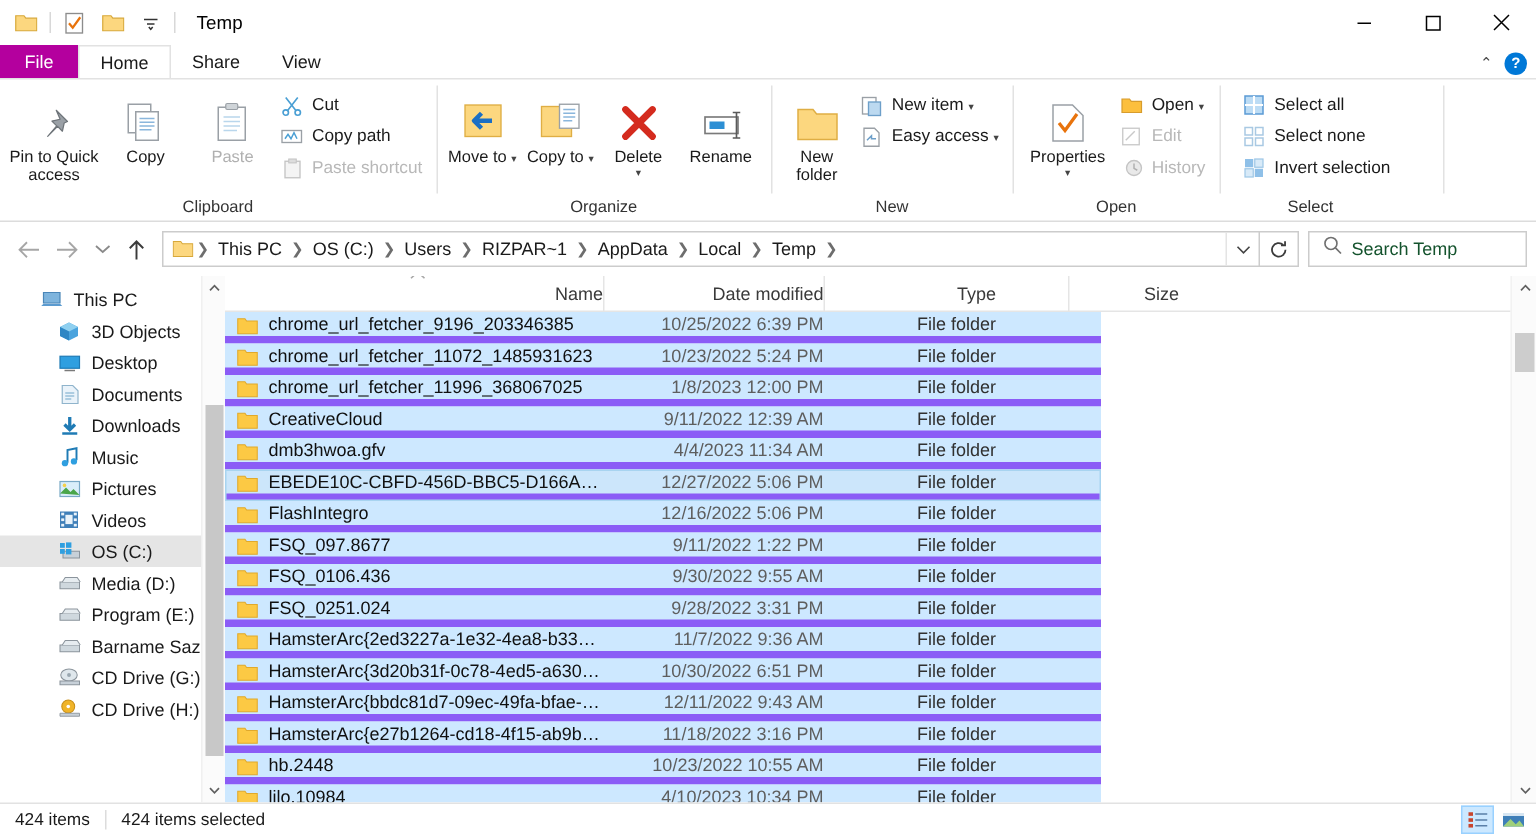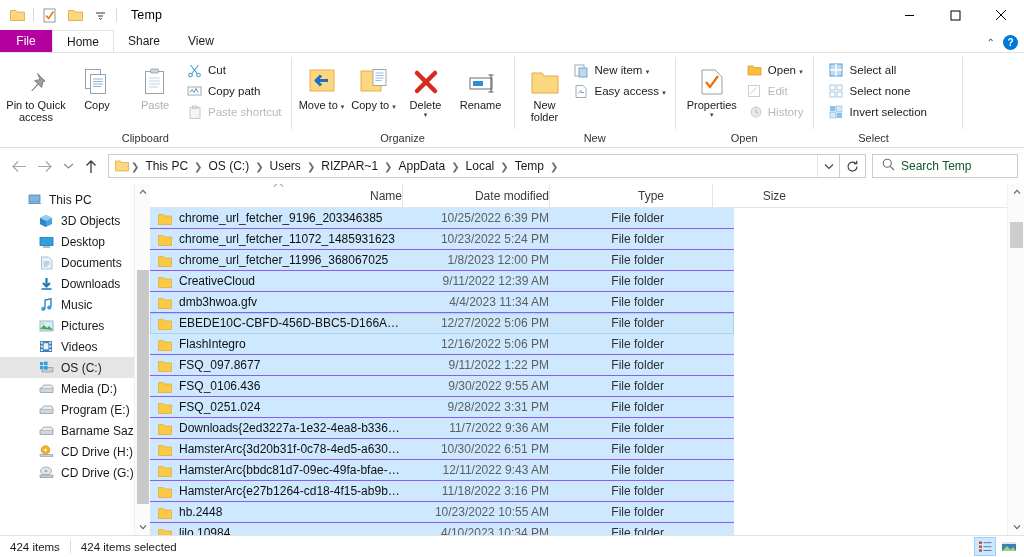--- a/index.html
+++ b/index.html
@@ -88,21 +88,21 @@
   .sortmark { position:absolute; left:123px; top:-5px; font-size:10px; color:#a0a0a0; }
   .headrow { height:24px; display:flex; align-items:center; border-bottom:1px solid #e5e5e5; position:relative; flex:0 0 24px; background:#fff; }
   .hcell { font-size:12px; color:#3a3a3a; padding-left:10px; position:relative; height:24px; line-height:24px; }
   .hcell + .hcell { border-left:1px solid #e5e5e5; }
   .c-name { width:252px; flex:0 0 252px; }
   .c-date { width:147px; flex:0 0 147px; }
   .c-type { width:115px; flex:0 0 115px; }
   .c-size { width:74px; flex:0 0 74px;margin-left:48px; }
 
   .rows { flex:1; overflow:hidden; }
-  .row { height:21px; display:flex; align-items:center; font-size:12px; color:#101010; background:#cde8ff; border-bottom:1px solid #8b5cf6; width:584px; }
+  .row { height:21px; display:flex; align-items:center; font-size:12px; color:#101010; background:#cde8ff; border-bottom:5px solid #8b5cf6; width:584px; }
   .row.focus { background:#cce6fb; outline:1px solid #a8d4f0; outline-offset:-1px; }
   .cell { padding-left:10px; overflow:hidden; text-overflow:ellipsis; white-space:nowrap; height:21px; line-height:21px; }
   .cell.name { display:flex; align-items:center; gap:7px; padding-left:8px; }
   .cell.date { color:#5e5e5e; }
   .cell.type { color:#303030; }
   .fname { overflow:hidden; text-overflow:ellipsis; white-space:nowrap; }
 
   .folder-ico { width:14px; height:13px; flex:0 0 14px; }
 
   .vsbar { position:absolute; right:0; top:0; bottom:0; width:17px; background:#fbfbfb; border-left:1px solid #f2f2f2; }
@@ -615,36 +615,36 @@
             <svg width="15" height="11" viewBox="0 0 15 11">
                 <path d="M1 5h13v4.5H1z" fill="#cfd8de" stroke="#8b949c" stroke-width=".7"></path>
                 <path d="M2.5 5l2-3h8l2 3" fill="#e6ecf0" stroke="#8b949c" stroke-width=".7"></path>
               </svg>
           </span>
           <span>Barname Sazi (F:</span>
         </div>
         <div class="nav-item lvl2">
           <span class="nav-ico">
             <svg width="15" height="13" viewBox="0 0 15 13">
+                <ellipse cx="7" cy="5" rx="5.5" ry="4" fill="#dfe7ec" stroke="#8b949c" stroke-width=".7"></ellipse>
+                <circle cx="7" cy="5" r="1.3" fill="#9aa7b0"></circle>
+                <path d="M1 9h13v2.5H1z" fill="#c7d0d8" stroke="#8b949c" stroke-width=".7"></path>
+              </svg>
+          </span>
+          <span>CD Drive (G:)</span>
+        </div>
+        <div class="nav-item lvl2">
+          <span class="nav-ico">
+            <svg width="15" height="13" viewBox="0 0 15 13">
                 <circle cx="6.5" cy="5" r="4.3" fill="#f0b429" stroke="#c98f17" stroke-width=".7"></circle>
                 <circle cx="6.5" cy="5" r="1.2" fill="#fff"></circle>
                 <path d="M1 9.5h13v2H1z" fill="#c7d0d8" stroke="#8b949c" stroke-width=".6"></path>
               </svg>
           </span>
           <span>CD Drive (H:)</span>
-        </div>
-        <div class="nav-item lvl2">
-          <span class="nav-ico">
-            <svg width="15" height="13" viewBox="0 0 15 13">
-                <ellipse cx="7" cy="5" rx="5.5" ry="4" fill="#dfe7ec" stroke="#8b949c" stroke-width=".7"></ellipse>
-                <circle cx="7" cy="5" r="1.3" fill="#9aa7b0"></circle>
-                <path d="M1 9h13v2.5H1z" fill="#c7d0d8" stroke="#8b949c" stroke-width=".7"></path>
-              </svg>
-          </span>
-          <span>CD Drive (G:)</span>
         </div>
         <div class="nav-gap"></div>
       </div>
       <div class="sbar left">
         <div class="sbar-arrow">
           <svg width="8" height="6" viewBox="0 0 8 6">
               <path d="M1 4.6L4 1.4l3 3.2" fill="none" stroke="#606060" stroke-width="1.1"></path>
             </svg>
         </div>
         <div class="sbar-arrow">
@@ -779,21 +779,21 @@
           </div>
           <div class="cell date c-date">9/28/2022 3:31 PM</div>
           <div class="cell type c-type">File folder</div>
           <div class="cell c-size"></div>
         </div>
         <div class="row">
           <div class="cell name c-name">
             <span class="folder-ico"><svg width="14" height="13" viewBox="0 0 14 13">
                   <path d="M0.5 1.5h4.8l1.1 1.5H13.5v8.5H0.5z" fill="#fcc944" stroke="#e0a92b" stroke-width=".7"></path>
                 </svg></span>
-            <span class="fname">Downloads{2ed3227a-1e32-4ea8-b336-…</span>
+            <span class="fname">HamsterArc{2ed3227a-1e32-4ea8-b336-…</span>
           </div>
           <div class="cell date c-date">11/7/2022 9:36 AM</div>
           <div class="cell type c-type">File folder</div>
           <div class="cell c-size"></div>
         </div>
         <div class="row">
           <div class="cell name c-name">
             <span class="folder-ico"><svg width="14" height="13" viewBox="0 0 14 13">
                   <path d="M0.5 1.5h4.8l1.1 1.5H13.5v8.5H0.5z" fill="#fcc944" stroke="#e0a92b" stroke-width=".7"></path>
                 </svg></span>

